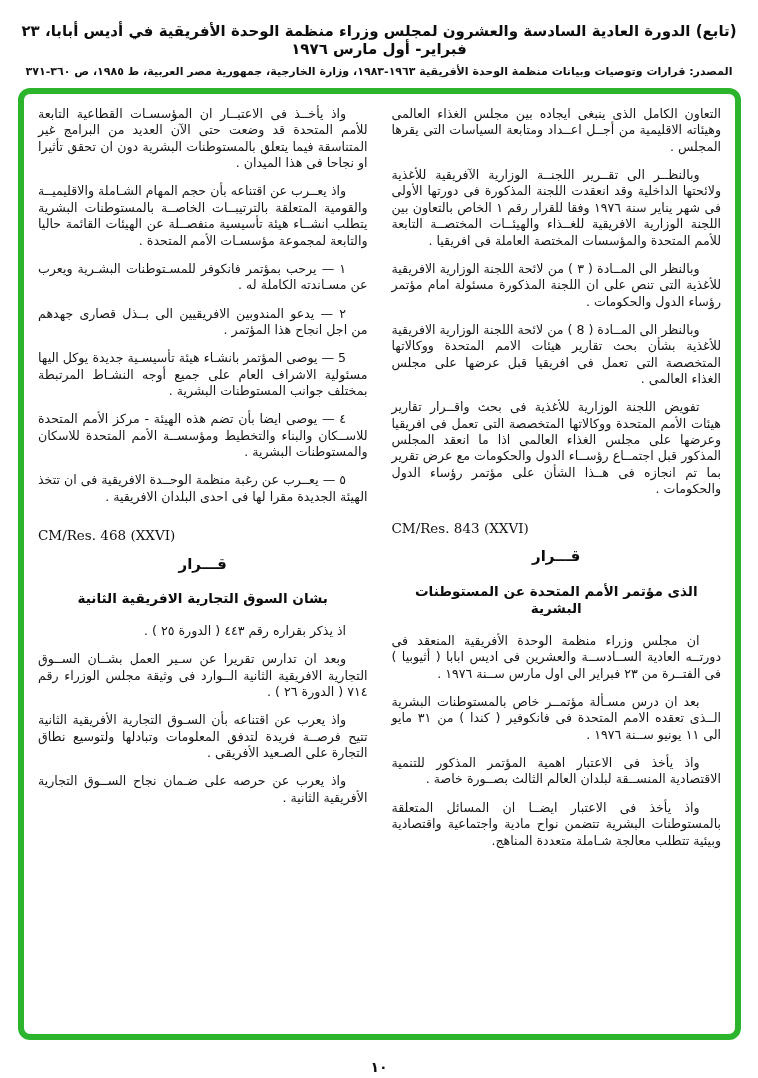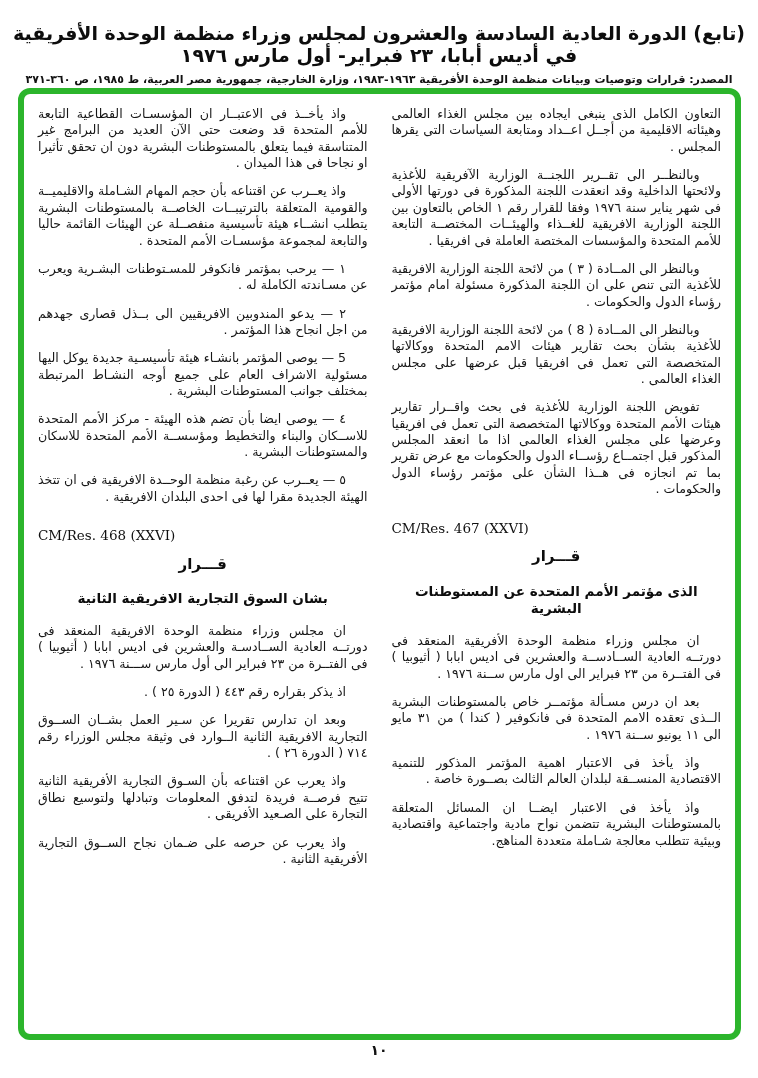--- a/index.html
+++ b/index.html
@@ -10,21 +10,21 @@
     color:#151515;
     position:relative;
     overflow:hidden;
   }
   .page-header{
     direction:rtl;
     text-align:center;
     padding-top:22px;
   }
   .header-line1{
-    font-size:19px;
+    font-size:15px;
     font-weight:bold;
     color:#0d0d0d;
     padding:0 10px;
   }
   .header-line2{
     font-size:11px;
     font-weight:bold;
     margin-top:7px;
     color:#111;
   }
@@ -79,21 +79,21 @@
   }
   .decree-subject{
     text-align:center;
     font-weight:bold;
     font-size:13.6px;
     margin:16px 0 15px 0;
     color:#0d0d0d;
   }
   .page-number{
     position:absolute;
-    bottom:20px;
+    bottom:3px;
     left:0; right:0;
     text-align:center;
     font-size:14px;
     font-weight:bold;
     color:#111;
   }
 </style>
 </head>
 <body>
 
@@ -104,41 +104,40 @@
 
 <div class="green-frame">
   <div class="columns">
 
     <div class="col">
       <p class="para no-indent">التعاون الكامل الذى ينبغى ايجاده بين مجلس الغذاء العالمى وهيئاته الاقليمية من أجــل اعــداد ومتابعة السياسات التى يقرها المجلس .</p>
       <p class="para">وبالنظــر الى تقــرير اللجنــة الوزارية الآفريقية للأغذية ولائحتها الداخلية وقد انعقدت اللجنة المذكورة فى دورتها الأولى فى شهر يناير سنة ١٩٧٦ وفقا للقرار رقم ١ الخاص بالتعاون بين اللجنة الوزارية الافريقية للغــذاء والهيئــات المختصــة التابعة للأمم المتحدة والمؤسسات المختصة العاملة فى افريقيا .</p>
       <p class="para">وبالنظر الى المــادة ( ٣ ) من لائحة اللجنة الوزارية الافريقية للأغذية التى تنص على ان اللجنة المذكورة مسئولة امام مؤتمر رؤساء الدول والحكومات .</p>
       <p class="para">وبالنظر الى المــادة ( 8 ) من لائحة اللجنة الوزارية الافريقية للأغذية بشأن بحث تقارير هيئات الامم المتحدة ووكالاتها المتخصصة التى تعمل فى افريقيا قبل عرضها على مجلس الغذاء العالمى .</p>
       <p class="para">تفويض اللجنة الوزارية للأغذية فى بحث واقــرار تقارير هيئات الأمم المتحدة ووكالاتها المتخصصة التى تعمل فى افريقيا وعرضها على مجلس الغذاء العالمى اذا ما انعقد المجلس المذكور قبل اجتمــاع رؤســاء الدول والحكومات مع عرض تقرير بما تم انجازه فى هــذا الشأن على مؤتمر رؤساء الدول والحكومات .</p>
-      <div class="ref">CM/Res. 467 (XXVI)</div>
+      <div class="ref">CM/Res. 843 (XXVI)</div>
       <div class="decree-title">قـــرار</div>
       <div class="decree-subject">الذى مؤتمر الأمم المتحدة عن المستوطنات البشرية</div>
       <p class="para">ان مجلس وزراء منظمة الوحدة الأفريقية المنعقد فى دورتــه العادية الســادســة والعشرين فى اديس ابابا ( أثيوبيا ) فى الفتــرة من ٢٣ فبراير الى اول مارس ســنة ١٩٧٦ .</p>
       <p class="para">بعد ان درس مسـألة مؤتمــر خاص بالمستوطنات البشرية الــذى تعقده الامم المتحدة فى فانكوفير ( كندا ) من ٣١ مايو الى ١١ يونيو ســنة ١٩٧٦ .</p>
       <p class="para">واذ يأخذ فى الاعتبار اهمية المؤتمر المذكور للتنمية الاقتصادية المنســقة لبلدان العالم الثالث بصــورة خاصة .</p>
       <p class="para">واذ يأخذ فى الاعتبار ايضــا ان المسائل المتعلقة بالمستوطنات البشرية تتضمن نواح مادية واجتماعية واقتصادية وبيئية تتطلب معالجة شـاملة متعددة المناهج.</p>
     </div>
 
     <div class="col">
       <p class="para">واذ يأخــذ فى الاعتبــار ان المؤسسـات القطاعية التابعة للأمم المتحدة قد وضعت حتى الآن العديد من البرامج غير المتناسقة فيما يتعلق بالمستوطنات البشرية دون ان تحقق تأثيرا او نجاحا فى هذا الميدان .</p>
       <p class="para">واذ يعــرب عن اقتناعه بأن حجم المهام الشـاملة والاقليميــة والقومية المتعلقة بالترتيبــات الخاصــة بالمستوطنات البشرية يتطلب انشــاء هيئة تأسيسية منفصــلة عن الهيئات القائمة حاليا والتابعة لمجموعة مؤسسـات الأمم المتحدة .</p>
       <p class="para">١ — يرحب بمؤتمر فانكوفر للمسـتوطنات البشـرية ويعرب عن مسـاندته الكاملة له .</p>
       <p class="para">٢ — يدعو المندوبين الافريقيين الى بــذل قصارى جهدهم من اجل انجاح هذا المؤتمر .</p>
       <p class="para">5 — يوصى المؤتمر بانشـاء هيئة تأسيسـية جديدة يوكل اليها مسئولية الاشراف العام على جميع أوجه النشـاط المرتبطة بمختلف جوانب المستوطنات البشرية .</p>
       <p class="para">٤ — يوصى ايضا بأن تضم هذه الهيئة - مركز الأمم المتحدة للاســكان والبناء والتخطيط ومؤسســة الأمم المتحدة للاسكان والمستوطنات البشرية .</p>
       <p class="para">٥ — يعــرب عن رغبة منظمة الوحــدة الافريقية فى ان تتخذ الهيئة الجديدة مقرا لها فى احدى البلدان الافريقية .</p>
       <div class="ref">CM/Res. 468 (XXVI)</div>
       <div class="decree-title">قـــرار</div>
       <div class="decree-subject">بشان السوق التجارية الافريقية الثانية</div>
-      <p class="para">ان مجلس وزراء منظمة الوحدة الافريقية المنعقد فى دورتــه العادية الســادسـة والعشرين فى اديس ابابا ( أثيوبيا ) فى الفتــرة من ٢٣ فبراير الى أول مارس ســـنة ١٩٧٦ .</p>
       <p class="para">اذ يذكر بقراره رقم ٤٤٣ ( الدورة ٢٥ ) .</p>
       <p class="para">وبعد ان تدارس تقريرا عن سـير العمل بشــان الســوق التجارية الافريقية الثانية الــوارد فى وثيقة مجلس الوزراء رقم ٧١٤ ( الدورة ٢٦ ) .</p>
       <p class="para">واذ يعرب عن اقتناعه بأن السـوق التجارية الأفريقية الثانية تتيح فرصــة فريدة لتدفق المعلومات وتبادلها ولتوسيع نطاق التجارة على الصـعيد الأفريقى .</p>
       <p class="para">واذ يعرب عن حرصه على ضـمان نجاح الســوق التجارية الأفريقية الثانية .</p>
     </div>
 
   </div>
 </div>
 
 <div class="page-number">١٠</div>

